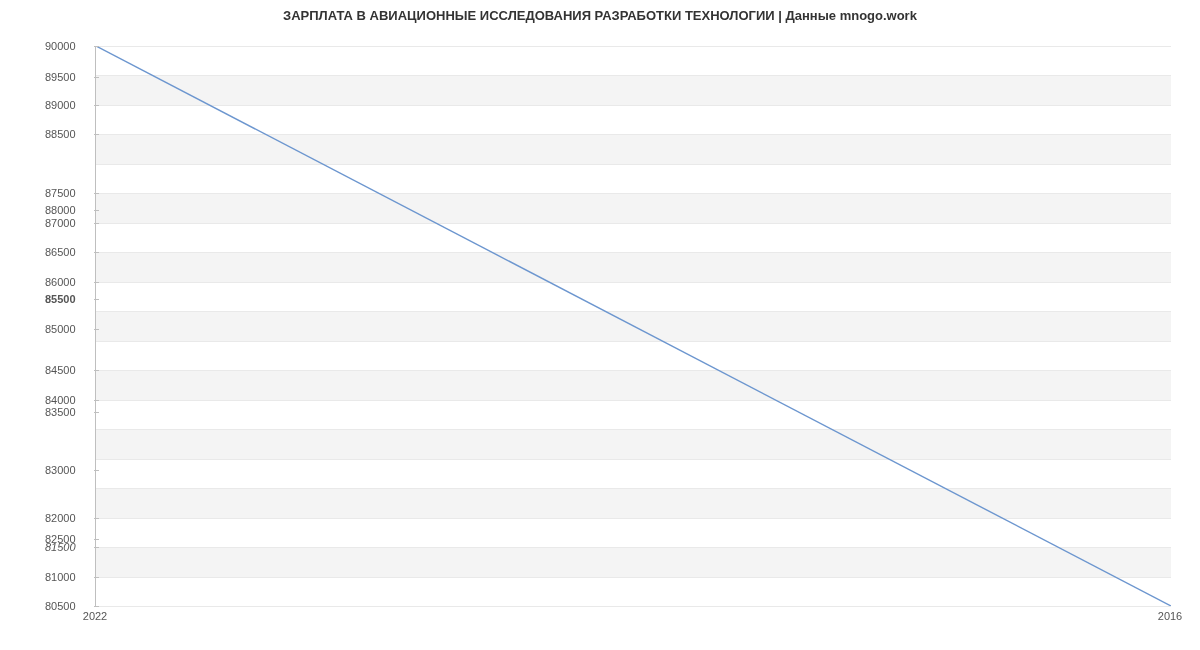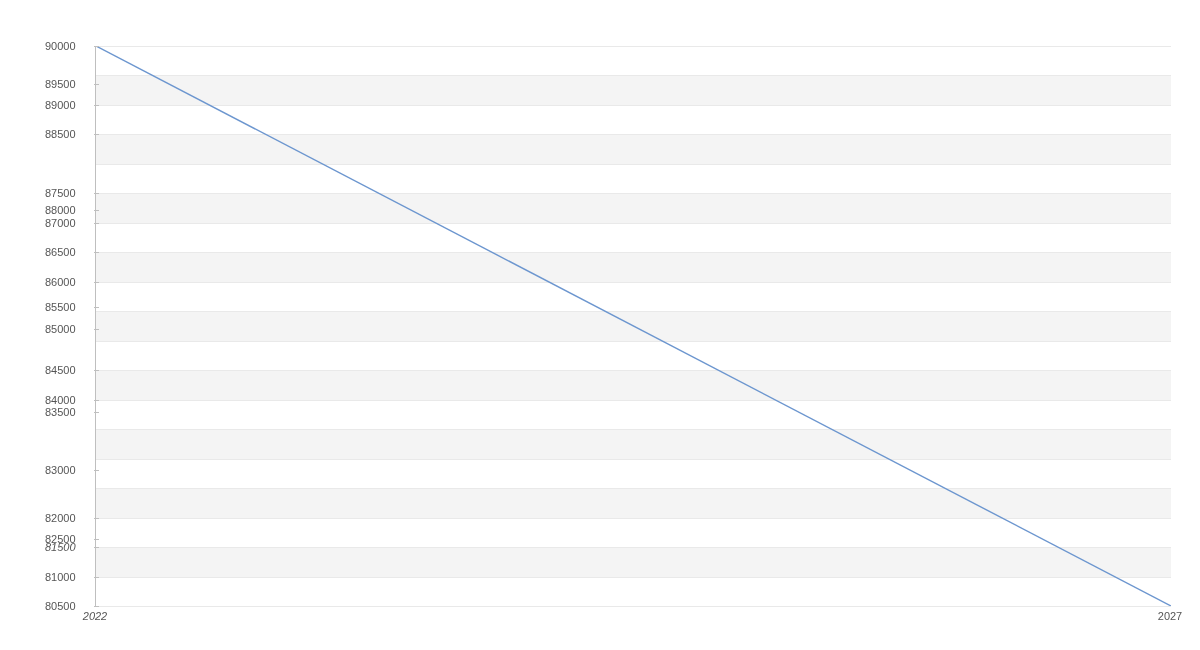--- a/index.html
+++ b/index.html
@@ -78,20 +78,21 @@
     top: 0;
     width: 1075px;
     height: 560px;
     pointer-events: none;
   }
 </style>
 </head>
 <body>
 
 <div class="chart-wrap">
+  <div class="title">ЗАРПЛАТА В АВИАЦИОННЫЕ ИССЛЕДОВАНИЯ РАЗРАБОТКИ ТЕХНОЛОГИИ | Данные mnogo.work</div>
 
   <div class="plot" id="plot">
       <div class="band" style="top: 501.053px; height: 29.4737px;"></div>
       <div class="band" style="top: 442.105px; height: 29.4737px;"></div>
       <div class="band" style="top: 383.158px; height: 29.4737px;"></div>
       <div class="band" style="top: 324.211px; height: 29.4737px;"></div>
       <div class="band" style="top: 265.263px; height: 29.4737px;"></div>
       <div class="band" style="top: 206.316px; height: 29.4737px;"></div>
       <div class="band" style="top: 147.368px; height: 29.4737px;"></div>
       <div class="band" style="top: 88.4211px; height: 29.4737px;"></div>
@@ -116,37 +117,37 @@
       <div class="grid" style="top: 501.053px;"></div>
       <div class="grid" style="top: 530.526px;"></div>
       <div class="grid" style="top: 560px;"></div>
       <svg class="line" viewBox="0 0 1075 560" preserveAspectRatio="none">
       <line id="seriesLine" x1="0" y1="0" x2="1075" y2="560" stroke="#6c96cf" stroke-width="1.4"></line>
     </svg>
   </div>
 
   <div id="yticks">
       <div class="ytick" style="top: 46px;">90000<span class="tick-mark"></span></div>
-      <div class="ytick" style="top: 84px;">89500<span class="tick-mark"></span></div>
+      <div class="ytick" style="top: 77px;">89500<span class="tick-mark"></span></div>
       <div class="ytick" style="top: 104.947px;">89000<span class="tick-mark"></span></div>
       <div class="ytick" style="top: 134.421px;">88500<span class="tick-mark"></span></div>
       <div class="ytick" style="top: 163.895px; margin-top: 46px;">88000<span class="tick-mark"></span></div>
       <div class="ytick" style="top: 193.368px;">87500<span class="tick-mark"></span></div>
       <div class="ytick" style="top: 222.842px;">87000<span class="tick-mark"></span></div>
       <div class="ytick" style="top: 252.316px;">86500<span class="tick-mark"></span></div>
       <div class="ytick" style="top: 281.789px;">86000<span class="tick-mark"></span></div>
-      <div class="ytick" style="top: 307px;">85500<span class="tick-mark"></span></div>
+      <div class="ytick" style="top: 299px; font-weight: bold;">85500<span class="tick-mark"></span></div>
       <div class="ytick" style="top: 329px;">85000<span class="tick-mark"></span></div>
       <div class="ytick" style="top: 370.211px;">84500<span class="tick-mark"></span></div>
       <div class="ytick" style="top: 399.684px;">84000<span class="tick-mark"></span></div>
       <div class="ytick" style="top: 412px;">83500<span class="tick-mark"></span></div>
       <div class="ytick" style="top: 470px;">83000<span class="tick-mark"></span></div>
       <div class="ytick" style="top: 511px; margin-top: 28px;">82500<span class="tick-mark"></span></div>
       <div class="ytick" style="top: 517.579px;">82000<span class="tick-mark"></span></div>
       <div class="ytick" style="top: 547.053px; font-style: italic;">81500<span class="tick-mark"></span></div>
       <div class="ytick" style="top: 576.526px;">81000<span class="tick-mark"></span></div>
       <div class="ytick" style="top: 606px;">80500<span class="tick-mark"></span></div>
     </div>
   <div id="xticks">
-      <div class="xtick" style="left: 95px; font-style: italic;">2022</div>
-      <div class="xtick" style="left: 1170px;">2027</div>
+      <div class="xtick" style="left: 95px;">2022</div>
+      <div class="xtick" style="left: 1170px;">2016</div>
     </div>
 </div>
 
 </body></html>

